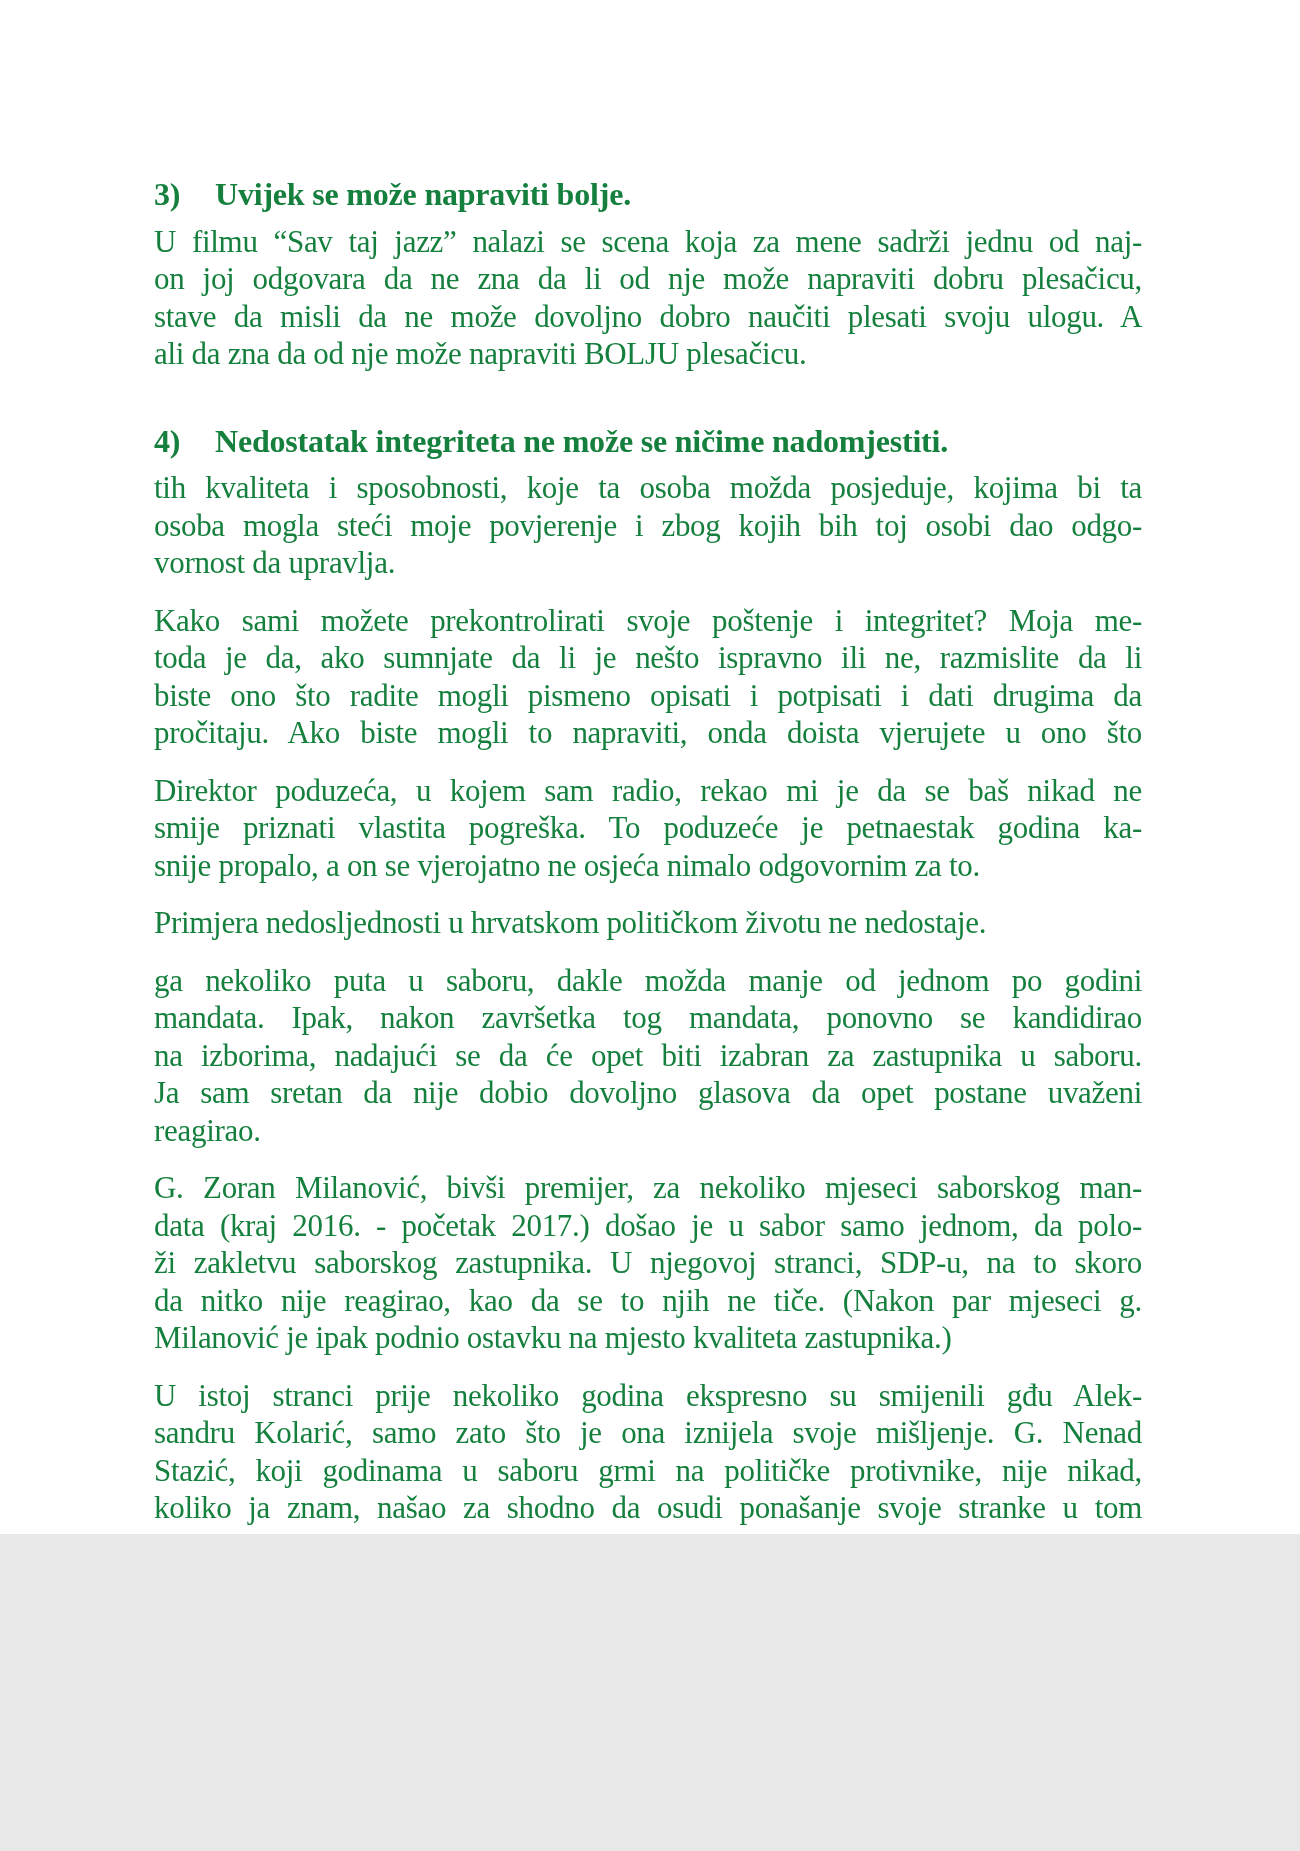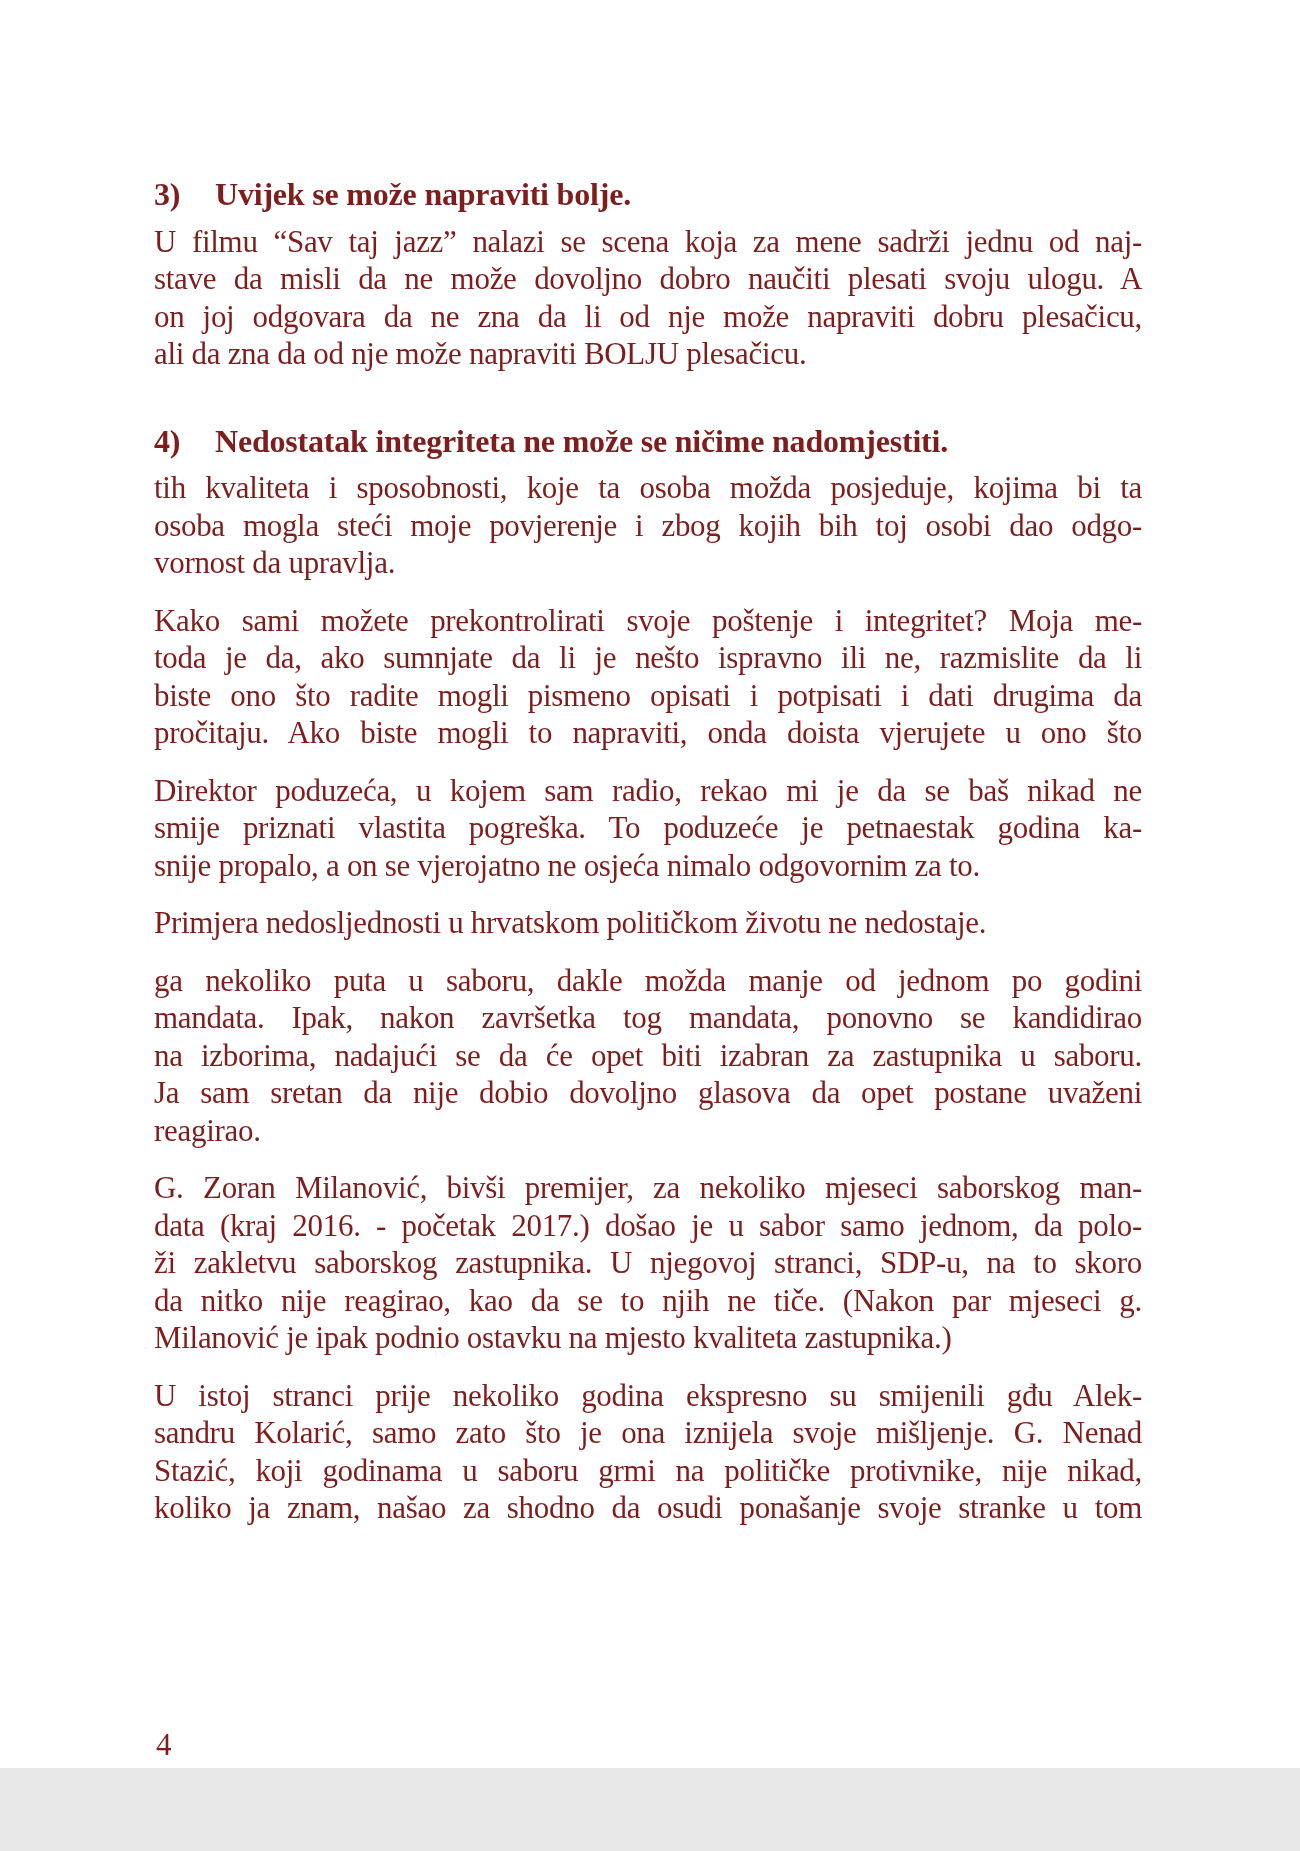--- a/index.html
+++ b/index.html
@@ -3,25 +3,25 @@
 <meta charset="utf-8">
 <style>
   html, body {
     margin: 0;
     padding: 0;
     background: #e8e8e8;
   }
   .page {
     position: relative;
     width: 1300px;
-    height: 1768px;
+    height: 1534px;
     background: #ffffff;
     overflow: hidden;
     font-family: "Liberation Serif", serif;
-    color: #7f1d1d;
+    color: #15803d;
   }
   .content {
     position: absolute;
     left: 154px;
     top: 176px;
     width: 988px;
   }
   .heading {
     font-weight: bold;
     font-size: 32px;
@@ -64,22 +64,22 @@
   }
 </style>
 </head>
 <body>
 
 <div class="page">
   <div class="content">
       <div class="heading first"><span class="h-num">3)</span><span>Uvijek se može napraviti bolje.</span></div>
       <div class="para after-heading">
         <div class="line">U filmu “Sav taj jazz” nalazi se scena koja za mene sadrži jednu od naj-</div>
+        <div class="line">on joj odgovara da ne zna da li od nje može napraviti dobru plesačicu,</div>
         <div class="line">stave da misli da ne može dovoljno dobro naučiti plesati svoju ulogu. A</div>
-        <div class="line">on joj odgovara da ne zna da li od nje može napraviti dobru plesačicu,</div>
         <div class="line last">ali da zna da od nje može napraviti BOLJU plesačicu.</div>
       </div>
       <div class="heading"><span class="h-num">4)</span><span>Nedostatak integriteta ne može se ničime nadomjestiti.</span></div>
       <div class="para after-heading">
         <div class="line">tih kvaliteta i sposobnosti, koje ta osoba možda posjeduje, kojima bi ta</div>
         <div class="line">osoba mogla steći moje povjerenje i zbog kojih bih toj osobi dao odgo-</div>
         <div class="line last">vornost da upravlja.</div>
       </div>
       <div class="para">
         <div class="line">Kako sami možete prekontrolirati svoje poštenje i integritet? Moja me-</div>

